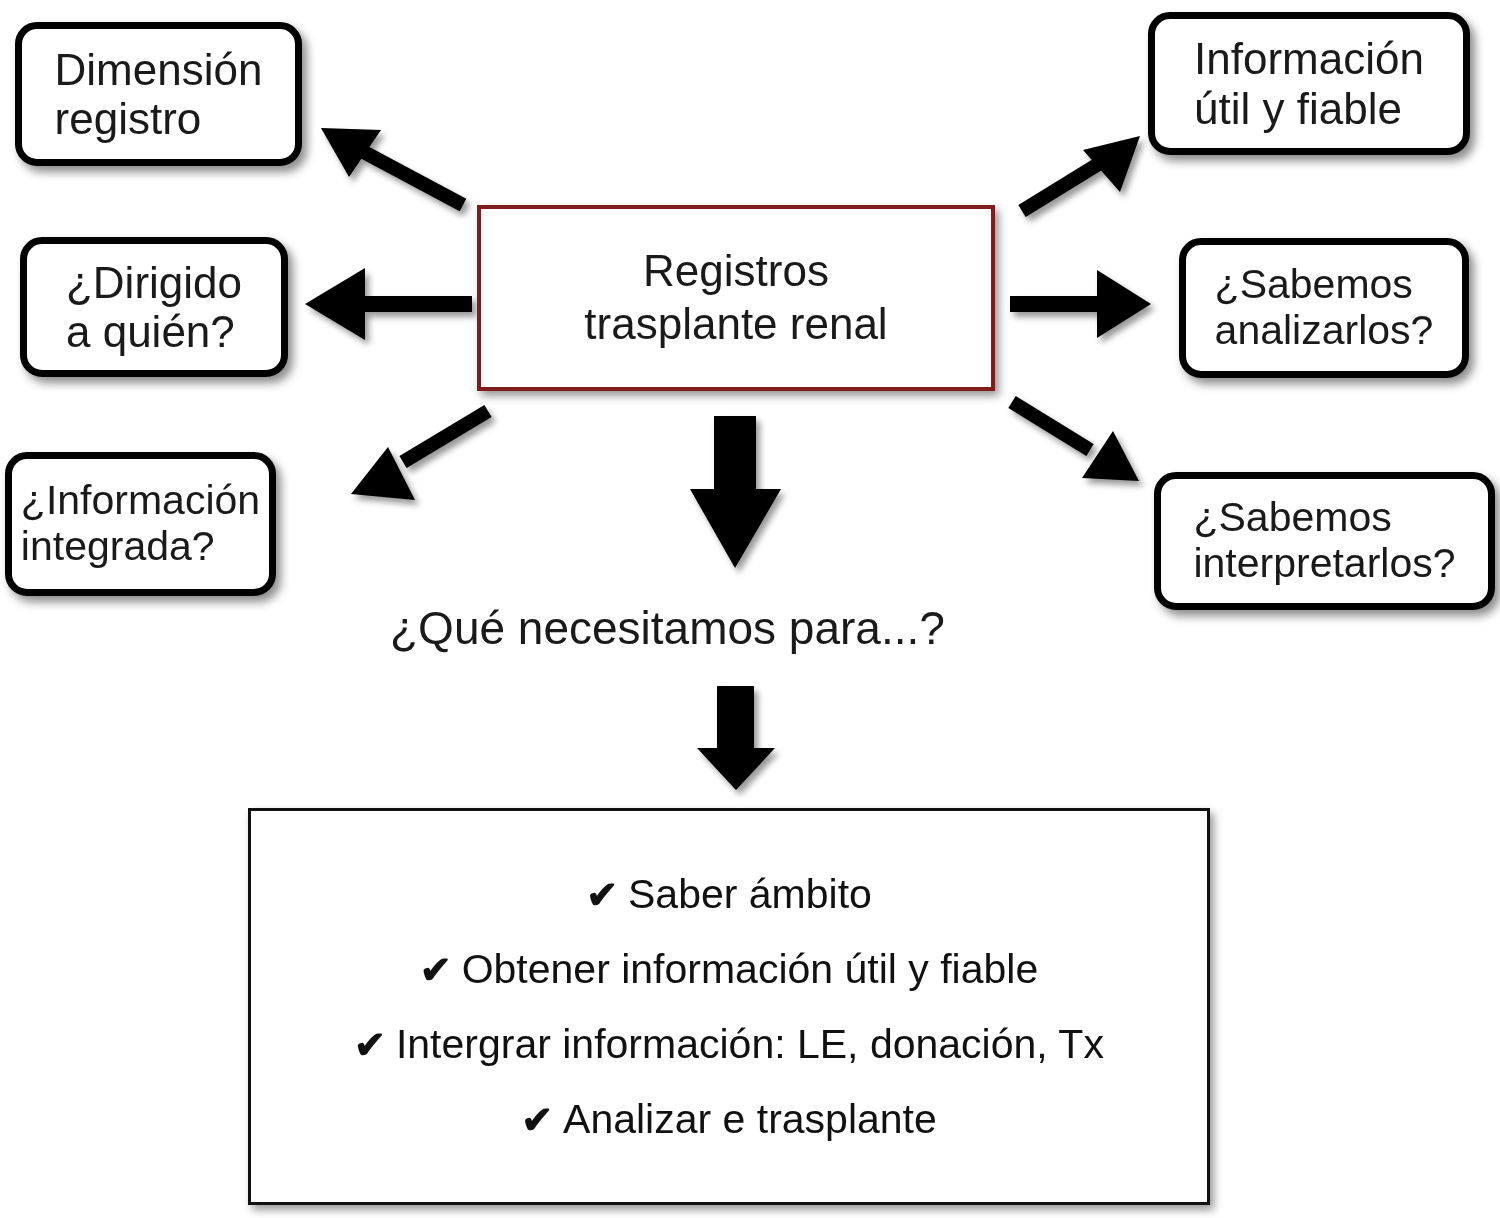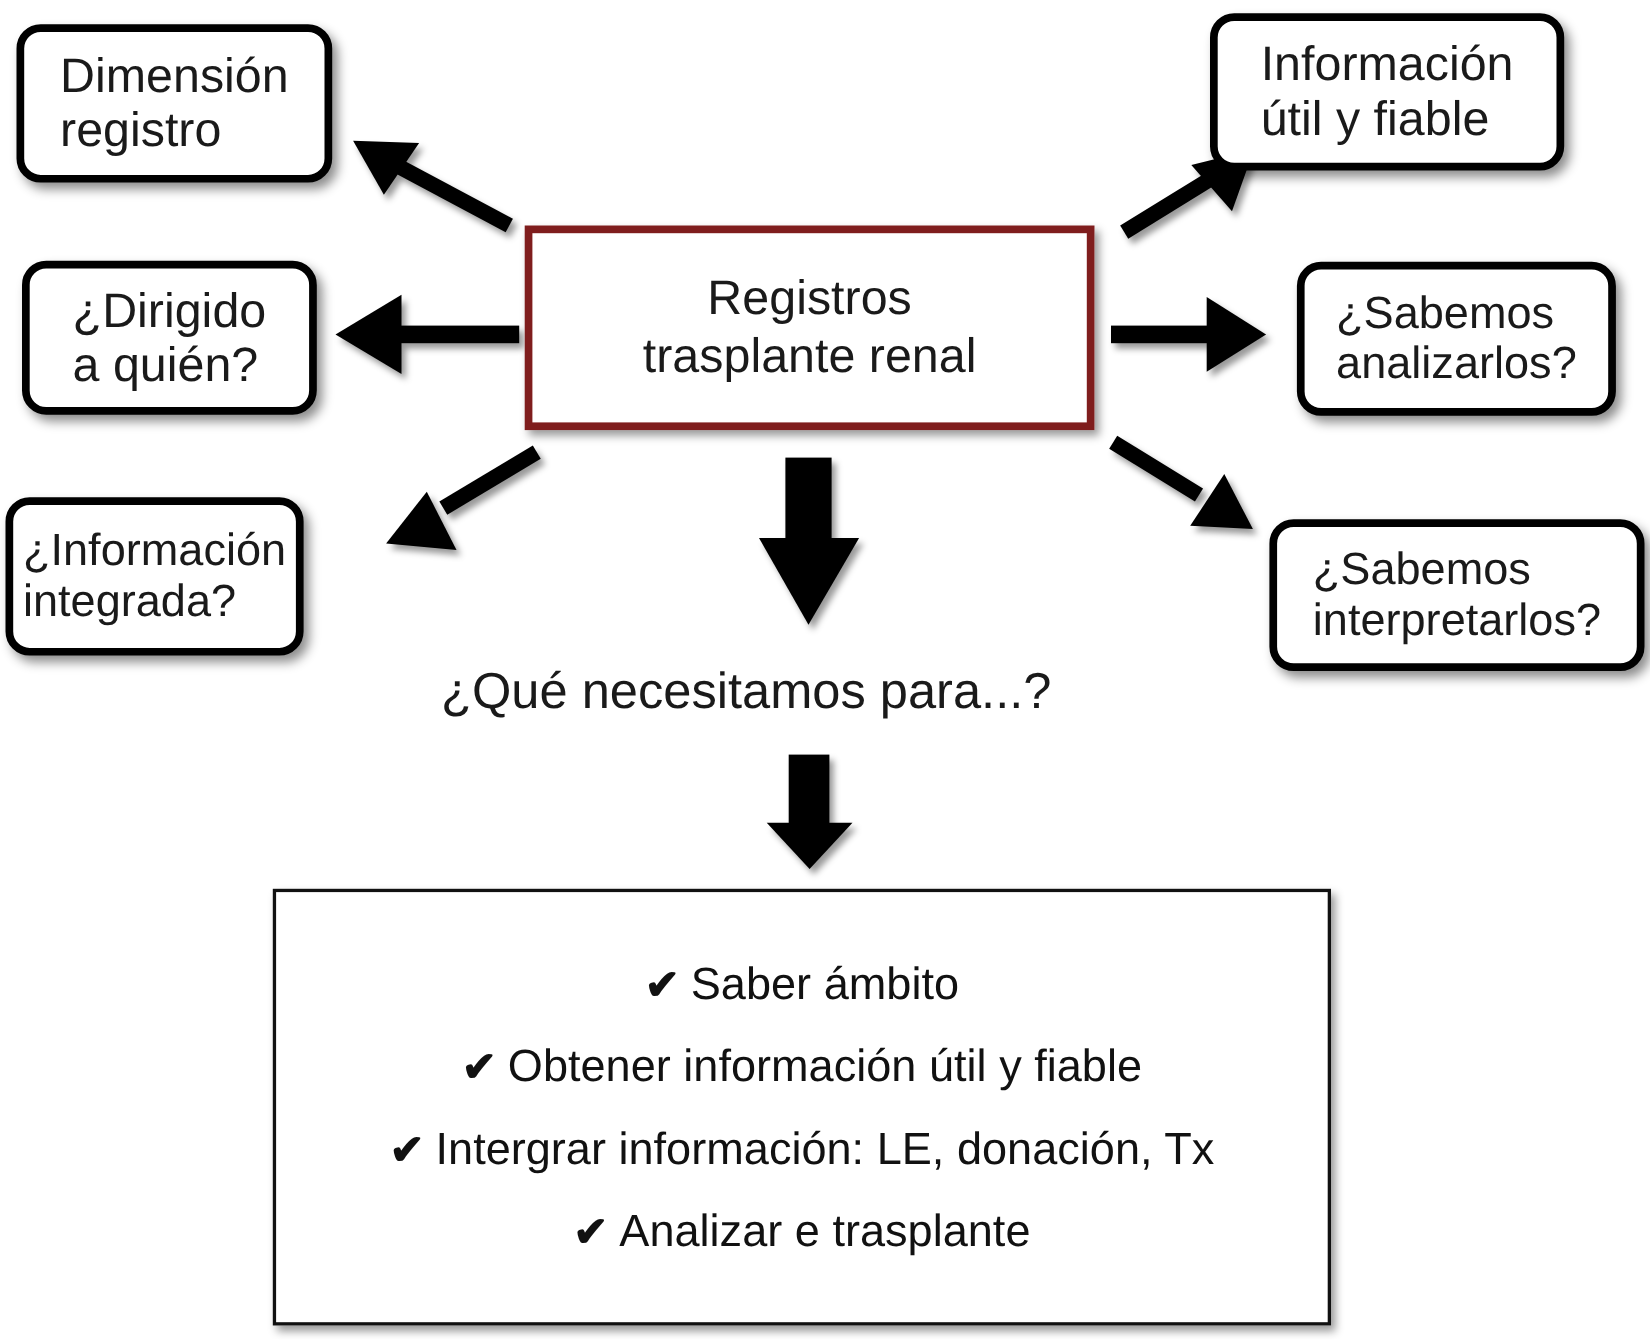--- a/index.html
+++ b/index.html
@@ -34,21 +34,21 @@
   .rbox .inner {
     display: block;
     white-space: pre-line;
   }
 
   
   .sqbox {
     position: absolute;
     box-sizing: border-box;
     background: #ffffff;
-    border: 7px solid #7f1d1d;
+    border: 4px solid #7f1d1d;
     display: flex;
     align-items: center;
     justify-content: center;
     text-align: center;
     color: #1a1a1a;
     line-height: 1.2;
     filter: drop-shadow(4px 5px 4px rgba(0,0,0,0.40));
   }
   .sqbox .inner { display: block; white-space: pre-line; }
 
@@ -176,36 +176,36 @@
   <div class="rbox fs-44" style="left:20px; top:237px; width:268px; height:140px;border-radius:22px;">
     <span class="inner">¿Dirigido
 a quién?</span>
   </div>
 
   <div class="rbox fs-43" style="left:5px; top:452px; width:271px; height:144px;">
     <span class="inner">¿Información
 integrada?</span>
   </div>
 
-  <div class="rbox fs-44" style="left:1100px; top:12px; width:322px; height:143px;">
+  <div class="rbox fs-44" style="left:1148px; top:12px; width:322px; height:143px;">
     <span class="inner">Información
 útil y fiable</span>
   </div>
 
   <div class="rbox fs-43" style="left:1179px; top:238px; width:290px; height:140px;">
     <span class="inner">¿Sabemos
 analizarlos?</span>
   </div>
 
   <div class="rbox fs-43" style="left:1154px; top:472px; width:341px; height:138px;">
     <span class="inner">¿Sabemos
 interpretarlos?</span>
   </div>
 
-  <div class="caption" style="left:401px; top:601px;">¿Qué necesitamos para...?</div>
+  <div class="caption" style="left:390px; top:601px;">¿Qué necesitamos para...?</div>
 
   <div class="listbox" style="left:248px; top:808px; width:962px; height:397px;">
     <div class="list-inner">
 
       <div class="list-row">
         <span class="check">✔</span>
         <span>Saber ámbito</span>
       </div>
 
       <div class="list-row">

